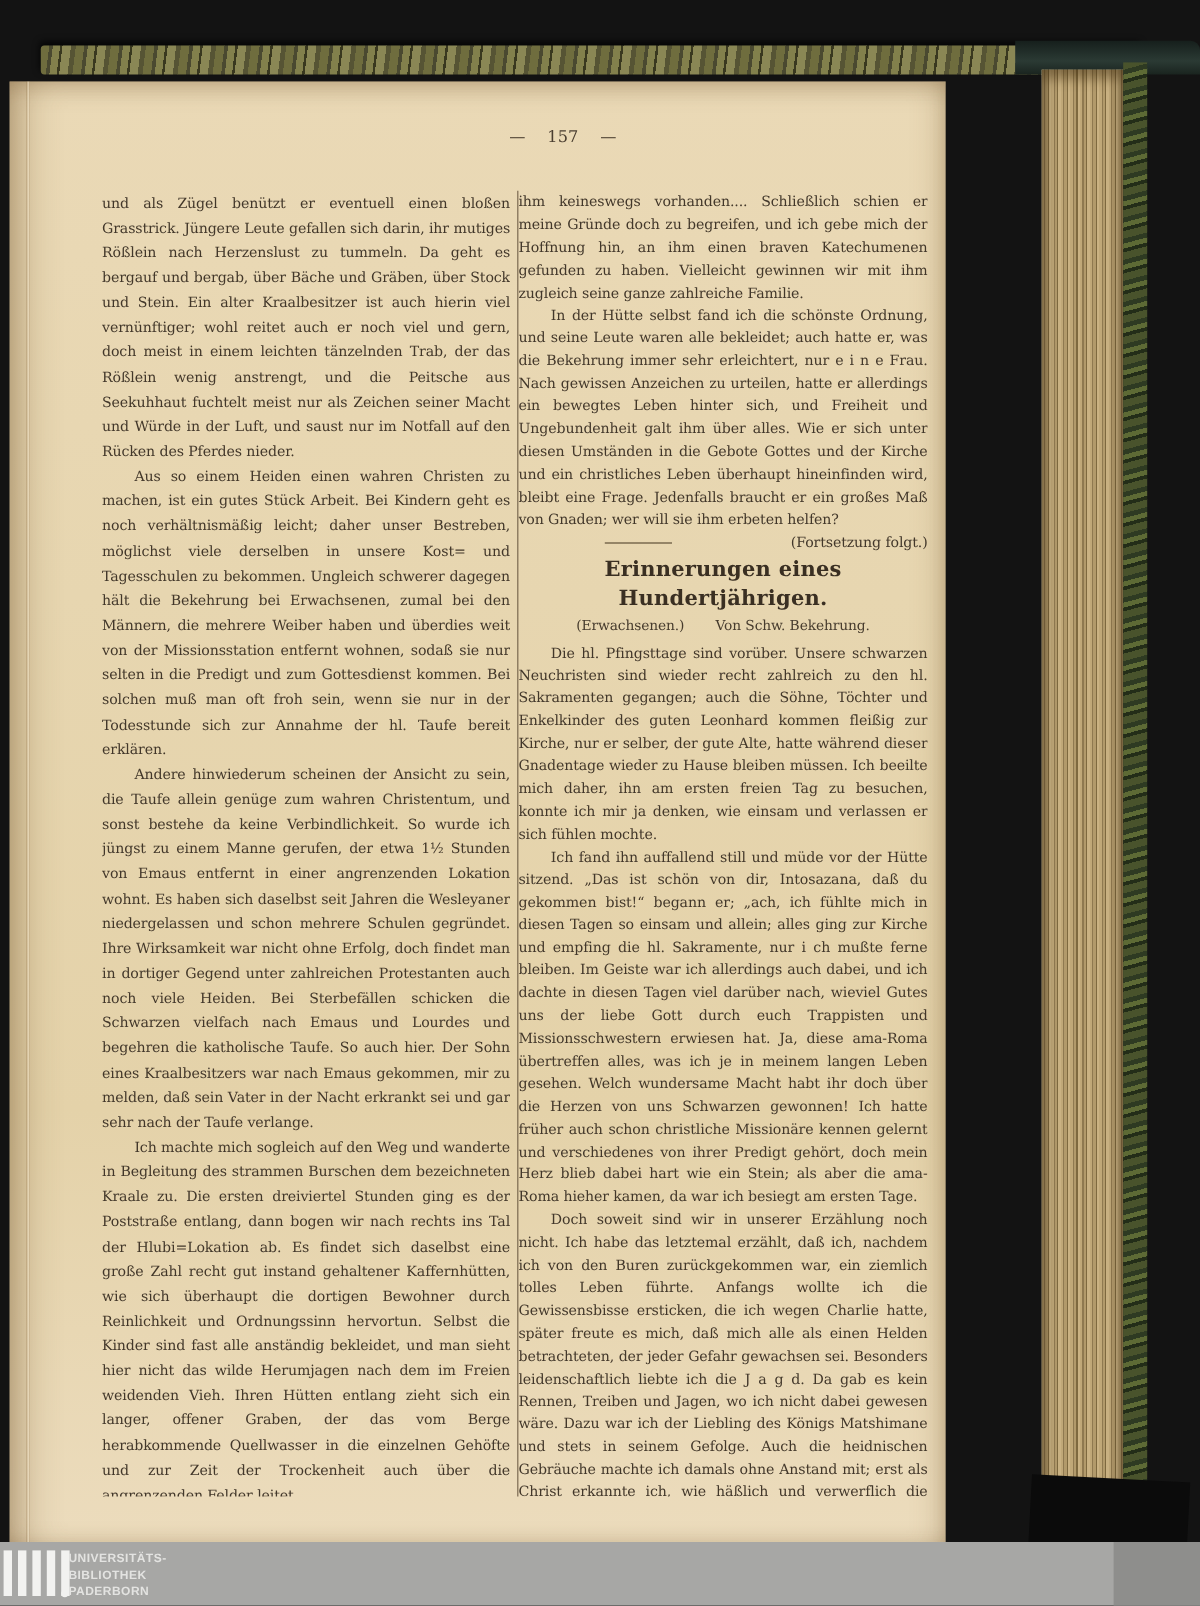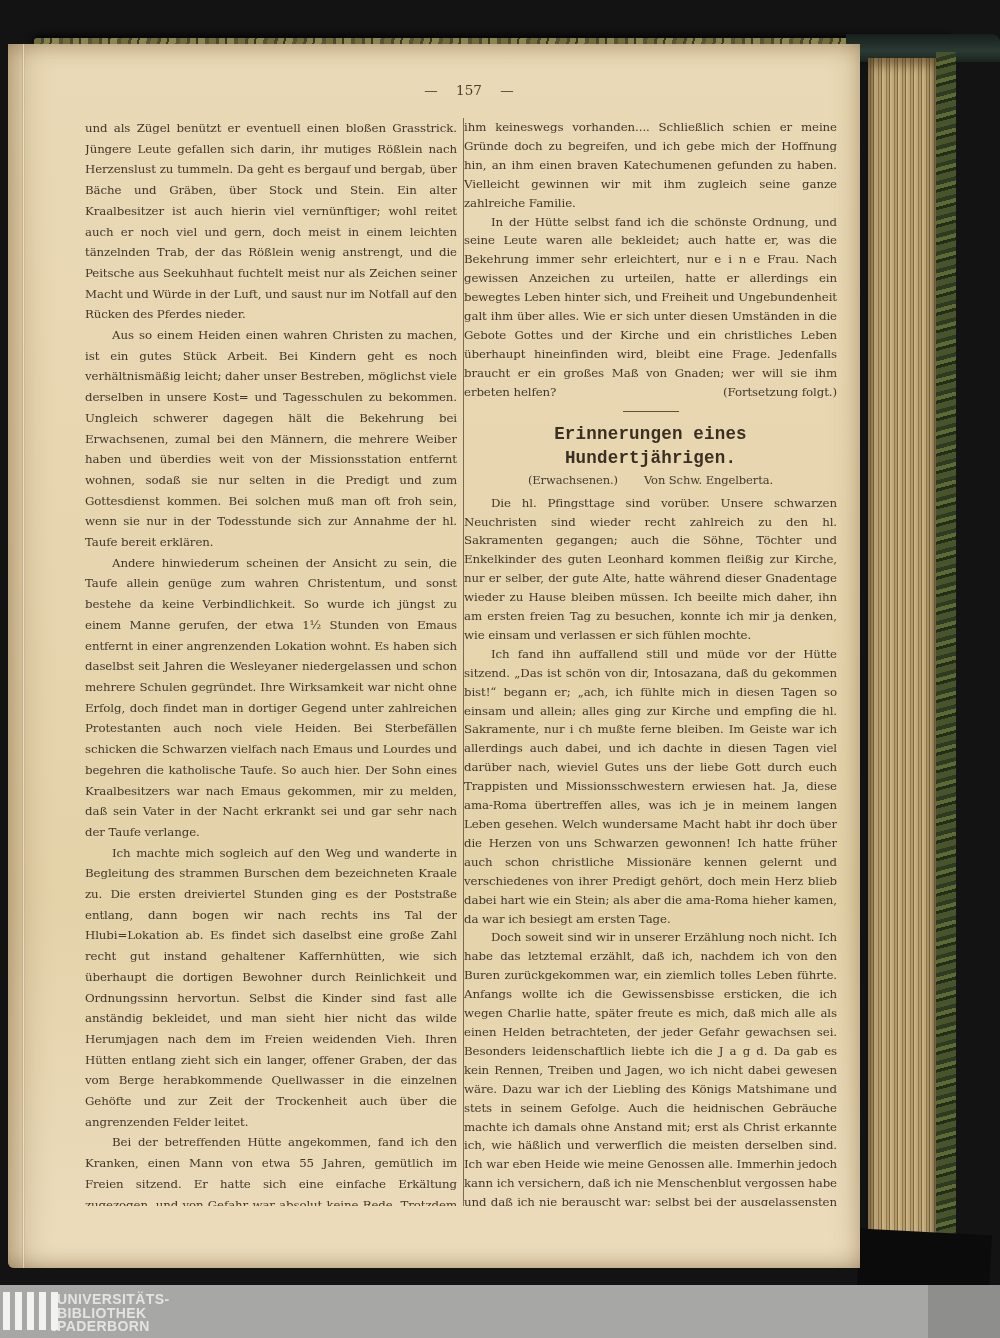--- a/index.html
+++ b/index.html
@@ -34,60 +34,60 @@
     position:absolute;left:936px;top:52px;width:20px;height:1206px;
     background:repeating-linear-gradient(165deg,
       #49532c 0 6px,#2e3a22 6px 10px,#5d6a35 10px 14px,#232d18 14px 17px);
   }
   .cover-br{
     position:absolute;left:858px;top:1232px;width:132px;height:74px;
     background:#0b0b0b;transform:rotate(3deg);
   }
   
   .page{
-    position:absolute;left:8px;top:44px;width:852px;height:1224px;
+    position:absolute;left:8px;top:68px;width:780px;height:1224px;
     background:linear-gradient(180deg,#ead9b6 0%,#e7d6b0 35%,#e4d2a9 70%,#ecdcbd 100%);
     box-shadow:inset 26px 0 34px -18px rgba(110,80,40,.45),
                inset -16px 0 26px -14px rgba(110,80,40,.35),
                inset 0 -14px 22px -14px rgba(110,80,40,.4),
                inset 0 16px 22px -14px rgba(110,80,40,.35);
     border-bottom-left-radius:6px;
   }
   .crease{
     position:absolute;left:14px;top:0;width:3px;height:100%;
     background:linear-gradient(90deg,rgba(120,85,40,.35),rgba(255,245,220,.55),rgba(120,85,40,.25));
   }
   .pagenum{
     margin:38px 15px 0 77px;width:768px;
     text-align:center;
     font-size:13.5px;color:#4a3e30;word-spacing:14px;
   }
   .cols{
     display:flex;margin:20px 15px 0 77px;
   }
-  .col{color:#42372a;text-align:justify;overflow:hidden;height:1088px;}
+  .col{color:#42372a;text-align:justify;overflow:hidden;height:1088px;margin-top:17px;}
   .col p{margin:0;text-indent:27px;}
   .col p.noindent{text-indent:0;}
   .col-left{
     width:372px;font-size:11.8px;line-height:20.7px;letter-spacing:-0.1px;
   }
   .col-right{
     width:373px;margin-left:6px;
     border-left:1px solid rgba(95,78,55,.8);
     font-size:11.8px;line-height:18.9px;letter-spacing:-0.1px;
   }
   .folgt{float:right;}
   .article-rule{
     width:56px;border:0;border-top:1.5px solid #5f5038;
     margin:9px auto 10px auto;
   }
   .article-title{
     margin:0;text-align:center;text-indent:0;
     font-size:17.5px;font-weight:bold;color:#3a2f22;
-    line-height:24px;letter-spacing:0.2px;font-family:Liberation Mono, monospace;
+    line-height:24px;letter-spacing:0.2px;
   }
   .article-byline{
     text-align:center;font-size:11.5px;line-height:20px;
     margin-bottom:4px;color:#46false;color:#463b2d;
   }
   .article-byline .by-left{margin-right:26px;}
   
   .banner{
     position:absolute;left:0;top:1285px;width:1000px;height:53px;
     background:#a7a7a5;
@@ -100,21 +100,21 @@
     display:inline-block;width:7px;height:38px;background:#f2f2f0;
     margin-right:5px;vertical-align:top;
   }
   .logo-dot{
     position:absolute;left:51px;top:40px;width:6px;height:6px;border-radius:50%;
     background:#f2f2f0;
   }
   .banner-text{
     position:absolute;left:57px;top:8px;
     font-family:"Liberation Sans","DejaVu Sans",sans-serif;
-    font-size:14px;font-weight:bold;line-height:13.5px;
+    font-size:10px;font-weight:bold;line-height:13.5px;
     color:#e3e3e1;letter-spacing:0.4px;
   }
 </style>
 </head>
 <body>
 
 <div class="photo">
 
   <div class="top-edge"></div>
   <div class="cover-tr"></div>
@@ -138,21 +138,21 @@
       </div>
 
       <div class="col col-right">
         <p class="noindent">ihm keineswegs vorhanden.... Schließlich schien er meine Gründe doch zu begreifen, und ich gebe mich der Hoffnung hin, an ihm einen braven Katechumenen gefunden zu haben. Vielleicht gewinnen wir mit ihm zugleich seine ganze zahlreiche Familie.</p>
         <p><span>In der Hütte selbst fand ich die schönste Ordnung, und seine Leute waren alle bekleidet; auch hatte er, was die Bekehrung immer sehr erleichtert, nur e i n e Frau. Nach gewissen Anzeichen zu urteilen, hatte er allerdings ein bewegtes Leben hinter sich, und Freiheit und Ungebundenheit galt ihm über alles. Wie er sich unter diesen Umständen in die Gebote Gottes und der Kirche und ein christliches Leben überhaupt hineinfinden wird, bleibt eine Frage. Jedenfalls braucht er ein großes Maß von Gnaden; wer will sie ihm erbeten helfen?</span> <span class="folgt">(Fortsetzung folgt.)</span></p>
 
         <hr class="article-rule">
 
         <h2 class="article-title">Erinnerungen eines Hundertjährigen.</h2>
         <div class="article-byline">
-          <span class="by-left">(Erwachsenen.)</span><span>Von Schw. Engelberta.</span>
+          <span class="by-left">(Erwachsenen.)</span><span>Von Schw. Bekehrung.</span>
         </div>
 
         <p>Die hl. Pfingsttage sind vorüber. Unsere schwarzen Neuchristen sind wieder recht zahlreich zu den hl. Sakramenten gegangen; auch die Söhne, Töchter und Enkelkinder des guten Leonhard kommen fleißig zur Kirche, nur er selber, der gute Alte, hatte während dieser Gnadentage wieder zu Hause bleiben müssen. Ich beeilte mich daher, ihn am ersten freien Tag zu besuchen, konnte ich mir ja denken, wie einsam und verlassen er sich fühlen mochte.</p>
         <p>Ich fand ihn auffallend still und müde vor der Hütte sitzend. „Das ist schön von dir, Intosazana, daß du gekommen bist!“ begann er; „ach, ich fühlte mich in diesen Tagen so einsam und allein; alles ging zur Kirche und empfing die hl. Sakramente, nur i ch mußte ferne bleiben. Im Geiste war ich allerdings auch dabei, und ich dachte in diesen Tagen viel darüber nach, wieviel Gutes uns der liebe Gott durch euch Trappisten und Missionsschwestern erwiesen hat. Ja, diese ama-Roma übertreffen alles, was ich je in meinem langen Leben gesehen. Welch wundersame Macht habt ihr doch über die Herzen von uns Schwarzen gewonnen! Ich hatte früher auch schon christliche Missionäre kennen gelernt und verschiedenes von ihrer Predigt gehört, doch mein Herz blieb dabei hart wie ein Stein; als aber die ama-Roma hieher kamen, da war ich besiegt am ersten Tage.</p>
         <p>Doch soweit sind wir in unserer Erzählung noch nicht. Ich habe das letztemal erzählt, daß ich, nachdem ich von den Buren zurückgekommen war, ein ziemlich tolles Leben führte. Anfangs wollte ich die Gewissensbisse ersticken, die ich wegen Charlie hatte, später freute es mich, daß mich alle als einen Helden betrachteten, der jeder Gefahr gewachsen sei. Besonders leidenschaftlich liebte ich die J a g d. Da gab es kein Rennen, Treiben und Jagen, wo ich nicht dabei gewesen wäre. Dazu war ich der Liebling des Königs Matshimane und stets in seinem Gefolge. Auch die heidnischen Gebräuche machte ich damals ohne Anstand mit; erst als Christ erkannte ich, wie häßlich und verwerflich die meisten derselben sind. Ich war eben Heide wie meine Genossen alle. Immerhin jedoch kann ich versichern, daß ich nie Menschenblut vergossen habe und daß ich nie berauscht war; selbst bei der ausgelassensten Freude hielt ich mich zurück im Genuß geistiger Getränke. Desgleichen ekelte mich die L ü g e an, nicht weniger als Diebstahl und Betrug. Solcher Schändlichkeiten habe ich mich nie schul=</p>
       </div>
 
     </div>
   </div>
 

